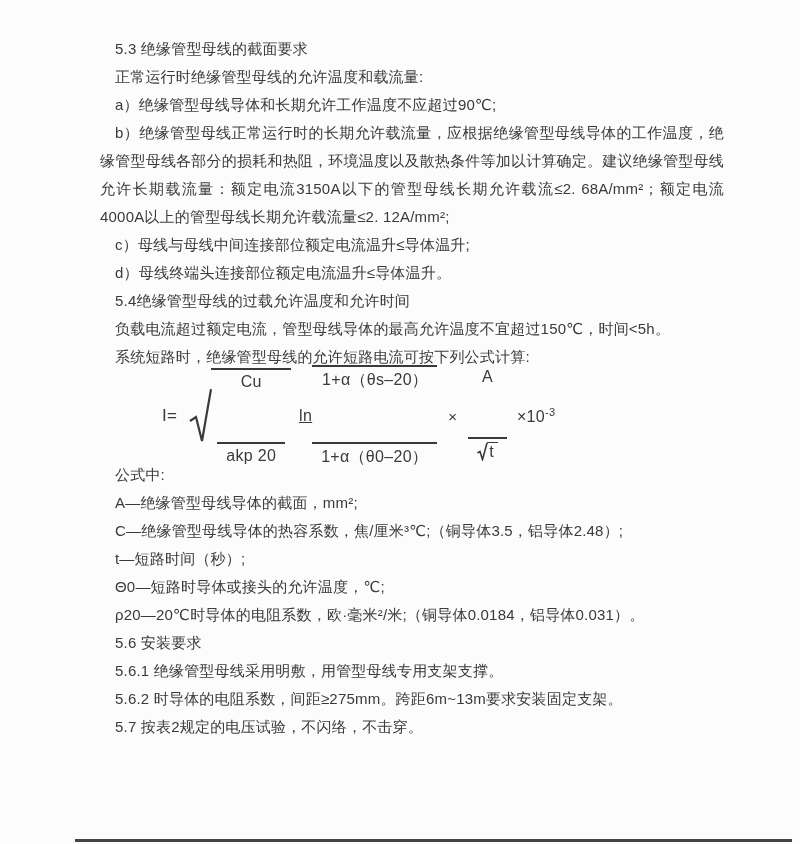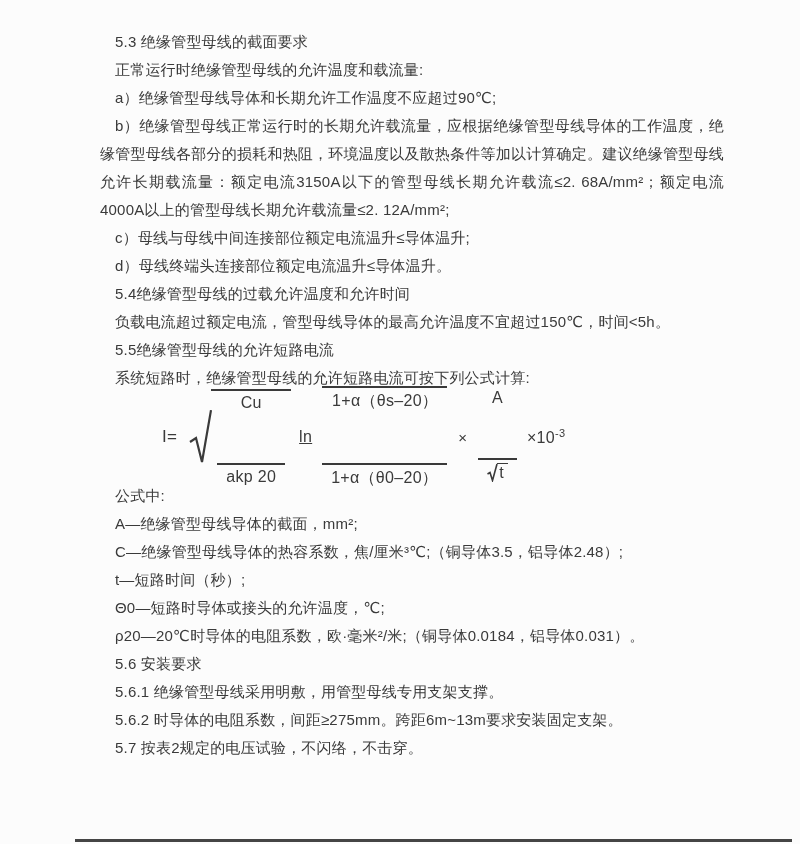--- a/index.html
+++ b/index.html
@@ -1,40 +1,40 @@
 <!DOCTYPE html>
 <html><head>
 <meta charset="utf-8">
 <style>
   html,body{margin:0;padding:0;}
   body{
     width:800px;height:844px;position:relative;overflow:hidden;
     background:#fcfcfc;color:#3a3a3a;
     font-family:"Liberation Sans","DejaVu Sans",sans-serif;
   }
-  .content{position:absolute;left:100px;top:28px;width:624px;}
+  .content{position:absolute;left:100px;top:35px;width:624px;}
   p.line{
     margin:0;font-size:15px;line-height:28px;
     text-indent:15px;text-align:justify;letter-spacing:.2px;
     font-weight:500;
   }
   
   .formula{
     display:flex;align-items:center;
     margin:15px 0 15px 62px;height:60px;
     font-size:16px;letter-spacing:.3px;font-weight:500;
   }
   .f-lhs{font-size:17px;margin-right:12px;}
   .sqrt-grp{display:inline-flex;align-items:center;}
   .rad-svg{display:block;margin-right:-1px;}
   .sqrt-body{border-top:2px solid #3a3a3a;padding:3px 6px 0;}
   .frac{display:inline-flex;flex-direction:column;align-items:center;text-align:center;gap:48px;}
   .frac .num{padding:0 9px 3px;}
   .frac .den{border-top:2px solid #3a3a3a;padding:3px 9px 0;align-self:stretch;}
-  .f-ln{margin:0 10px 0 8px;text-decoration:underline;}
+  .f-ln{margin:0 0 0 8px;text-decoration:underline;}
   .ovl{border-top:2px solid #3a3a3a;padding-top:3px;align-items:flex-end;}
   .f-times{margin:0 11px;font-size:15px;}
   .den-sqrt{display:inline-flex;align-items:center;justify-content:center;}
   .rt-t{border-top:1.6px solid #3a3a3a;padding:0 4px 0 2px;margin-left:-1px;}
   .f-pow{margin-left:10px;}
   .f-pow sup{font-size:11px;}
   
   .bottom-rule{position:absolute;left:75px;top:839px;width:717px;height:3px;background:#454545;}
 </style>
 </head>
@@ -43,21 +43,20 @@
 <div class="content">
 
   <p class="line">5.3 绝缘管型母线的截面要求</p>
   <p class="line">正常运行时绝缘管型母线的允许温度和载流量:</p>
   <p class="line">a）绝缘管型母线导体和长期允许工作温度不应超过90℃;</p>
   <p class="line">b）绝缘管型母线正常运行时的长期允许载流量，应根据绝缘管型母线导体的工作温度，绝缘管型母线各部分的损耗和热阻，环境温度以及散热条件等加以计算确定。建议绝缘管型母线允许长期载流量：额定电流3150A以下的管型母线长期允许载流≤2. 68A/mm²；额定电流4000A以上的管型母线长期允许载流量≤2. 12A/mm²;</p>
   <p class="line">c）母线与母线中间连接部位额定电流温升≤导体温升;</p>
   <p class="line">d）母线终端头连接部位额定电流温升≤导体温升。</p>
   <p class="line">5.4绝缘管型母线的过载允许温度和允许时间</p>
   <p class="line">负载电流超过额定电流，管型母线导体的最高允许温度不宜超过150℃，时间&lt;5h。</p>
-  <p class="line">5.5绝缘管型母线的允许短路电流</p>
   <p class="line">系统短路时，绝缘管型母线的允许短路电流可按下列公式计算:</p>
 
   <div class="formula">
     <span class="f-lhs">I=</span>
     <span class="sqrt-grp">
       <svg class="rad-svg" width="23" height="56" viewBox="0 0 23 56">
         <path d="M1 33 L7 29 L13 53 L22 1.2" stroke="#3a3a3a" stroke-width="2.2" fill="none"></path>
       </svg>
       <span class="sqrt-body">
         <span class="frac">

